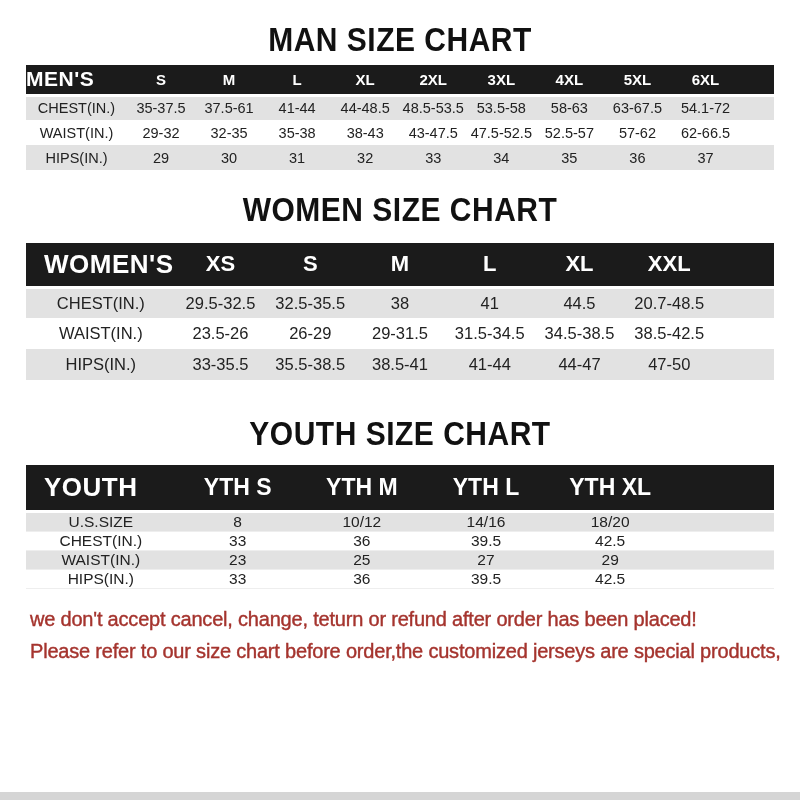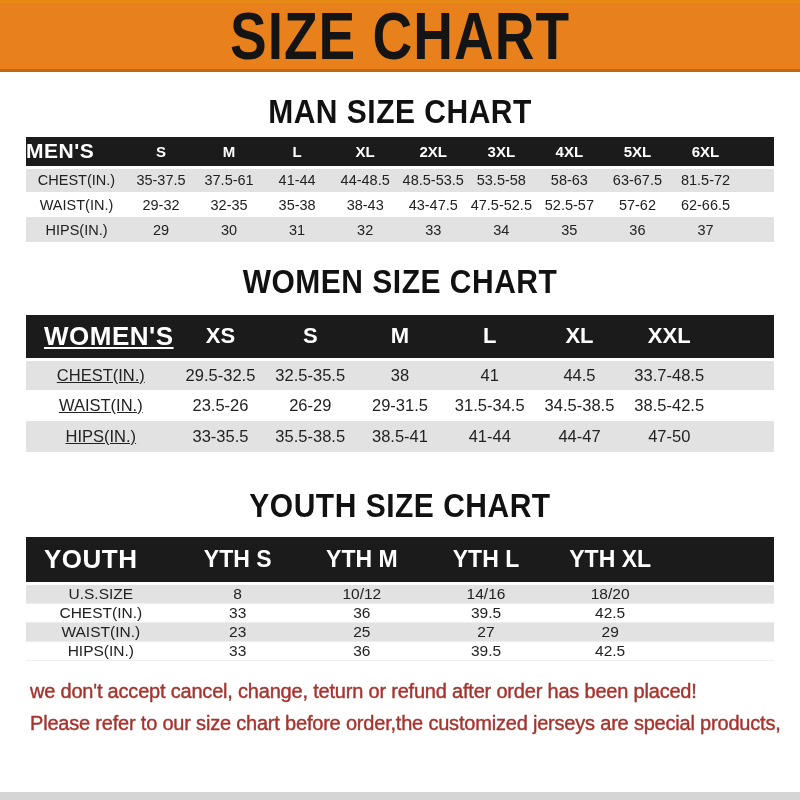--- a/index.html
+++ b/index.html
@@ -79,21 +79,21 @@
   #tbl-men tbody td { font-size: 14.5px; }
   #tbl-men .c-label { width: 13.5%; }
   #tbl-men .c-data  { width: 9.1%; }
   #tbl-men .c-fill  { width: 4.6%; }
 
   
   #tbl-women tr.hdr th { height: 44px; font-size: 22px; }
   #tbl-women tr.hdr th.c-label { font-size: 26px; padding-left: 18px; }
   #tbl-women tbody tr { height: 31px; }
   #tbl-women tbody td { font-size: 16.5px; }
-  #tbl-women .c-label { width: 20%; text-decoration: underline; }
+  #tbl-women .c-label { width: 20%; }
   #tbl-women .c-data  { width: 12%; }
   #tbl-women .c-fill  { width: 8%; }
 
   
   #tbl-youth tr.hdr th { height: 46px; font-size: 23px; }
   #tbl-youth tr.hdr th.c-label { font-size: 26px; padding-left: 18px; }
   #tbl-youth tbody tr { height: 14px; }
   #tbl-youth tbody td { font-size: 15.5px; }
   #tbl-youth tbody tr { border-bottom: 1px solid #eeeeee; }
   #tbl-youth .c-label { width: 20%; }
@@ -116,23 +116,20 @@
     width: 100%;
     height: 8px;
     background: #d5d5d5;
   }
 </style>
 </head>
 <body>
 
 <div class="page">
 
-  <header class="banner">
-    <span class="banner-title">SIZE CHART</span>
-  </header>
 
   <section>
     <h2 class="heading" id="heading-men">MAN SIZE CHART</h2>
     <table class="size-table" id="tbl-men">
         <thead>
           <tr class="hdr">
             <th class="c-label">MEN'S</th>
             <th class="c-data">S</th>
             <th class="c-data">M</th>
             <th class="c-data">L</th>
@@ -149,21 +146,21 @@
           <tr class="shade">
             <td class="c-label">CHEST(IN.)</td>
             <td class="c-data">35-37.5</td>
             <td class="c-data">37.5-61</td>
             <td class="c-data">41-44</td>
             <td class="c-data">44-48.5</td>
             <td class="c-data">48.5-53.5</td>
             <td class="c-data">53.5-58</td>
             <td class="c-data">58-63</td>
             <td class="c-data">63-67.5</td>
-            <td class="c-data">81.5-72</td>
+            <td class="c-data">54.1-72</td>
             <td class="c-fill"></td>
           </tr>
           <tr class="plain">
             <td class="c-label">WAIST(IN.)</td>
             <td class="c-data">29-32</td>
             <td class="c-data">32-35</td>
             <td class="c-data">35-38</td>
             <td class="c-data">38-43</td>
             <td class="c-data">43-47.5</td>
             <td class="c-data">47.5-52.5</td>
@@ -205,21 +202,21 @@
           </tr>
         </thead>
         <tbody>
           <tr class="shade">
             <td class="c-label">CHEST(IN.)</td>
             <td class="c-data">29.5-32.5</td>
             <td class="c-data">32.5-35.5</td>
             <td class="c-data">38</td>
             <td class="c-data">41</td>
             <td class="c-data">44.5</td>
-            <td class="c-data">33.7-48.5</td>
+            <td class="c-data">20.7-48.5</td>
             <td class="c-fill"></td>
           </tr>
           <tr class="plain">
             <td class="c-label">WAIST(IN.)</td>
             <td class="c-data">23.5-26</td>
             <td class="c-data">26-29</td>
             <td class="c-data">29-31.5</td>
             <td class="c-data">31.5-34.5</td>
             <td class="c-data">34.5-38.5</td>
             <td class="c-data">38.5-42.5</td>

